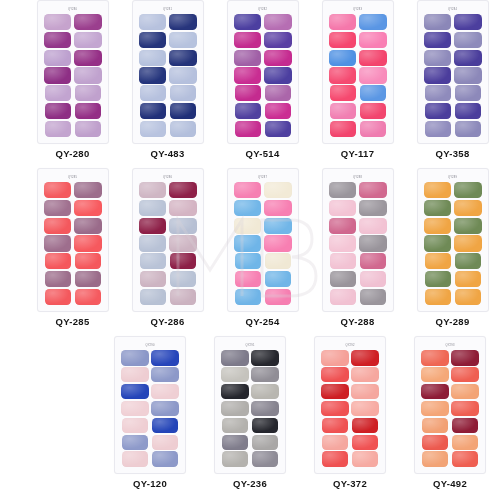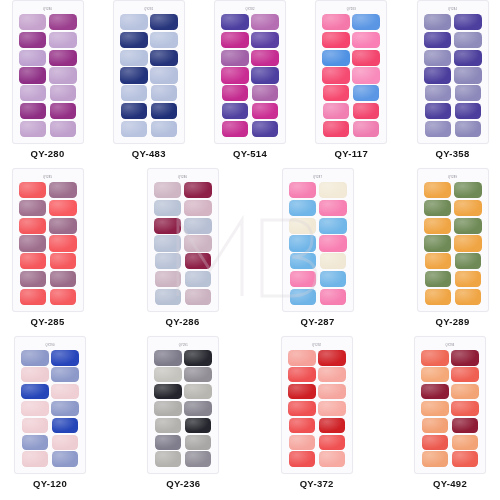--- a/index.html
+++ b/index.html
@@ -9,21 +9,21 @@
     font-family:"Liberation Sans",sans-serif;
     overflow:hidden;
     position:relative;
   }
   #grid{
     position:relative;
     width:500px;height:500px;
   }
   .row{
     display:flex;
-    justify-content:space-between;
+    justify-content:flex-end;
     align-items:flex-start;
     width:500px;
   }
   .row-1,.row-2{height:168px;}
   .row-3{height:162px;}
   .cell{
     width:95px;
     display:flex;
     flex-direction:column;
     align-items:center;
@@ -268,21 +268,43 @@
             <div class="nail" title="#6fb5e8" style="background: radial-gradient(at 30% 25%, rgba(255, 255, 255, 0.28), rgba(255, 255, 255, 0) 62%) rgb(111, 181, 232);"></div>
             <div class="nail" title="#f87fb2" style="background: radial-gradient(at 30% 25%, rgba(255, 255, 255, 0.28), rgba(255, 255, 255, 0) 62%) rgb(248, 127, 178);"></div>
             <div class="nail sm" title="#70b6e8" style="background: radial-gradient(at 30% 25%, rgba(255, 255, 255, 0.28), rgba(255, 255, 255, 0) 62%) rgb(112, 182, 232);"></div>
             <div class="nail sm" title="#f0e8d4" style="background: radial-gradient(at 30% 25%, rgba(255, 255, 255, 0.28), rgba(255, 255, 255, 0) 62%) rgb(240, 232, 212);"></div>
             <div class="nail sm" title="#f77fb2" style="background: radial-gradient(at 30% 25%, rgba(255, 255, 255, 0.28), rgba(255, 255, 255, 0) 62%) rgb(247, 127, 178);"></div>
             <div class="nail sm" title="#70b5e7" style="background: radial-gradient(at 30% 25%, rgba(255, 255, 255, 0.28), rgba(255, 255, 255, 0) 62%) rgb(112, 181, 231);"></div>
             <div class="nail sm" title="#6fb4e7" style="background: radial-gradient(at 30% 25%, rgba(255, 255, 255, 0.28), rgba(255, 255, 255, 0) 62%) rgb(111, 180, 231);"></div>
             <div class="nail sm" title="#f67eb1" style="background: radial-gradient(at 30% 25%, rgba(255, 255, 255, 0.28), rgba(255, 255, 255, 0) 62%) rgb(246, 126, 177);"></div>
           </div>
         </div>
-        <div class="caption">QY-287</div>
+        <div class="caption">QY-254</div>
+      </div>
+      <div class="cell">
+        <div class="sheet">
+          <div class="sheet-code">QY288</div>
+          <div class="nails">
+            <div class="nail" title="#9a959c" style="background: radial-gradient(at 30% 25%, rgba(255, 255, 255, 0.28), rgba(255, 255, 255, 0) 62%) rgb(154, 149, 156);"></div>
+            <div class="nail" title="#d1688f" style="background: radial-gradient(at 30% 25%, rgba(255, 255, 255, 0.28), rgba(255, 255, 255, 0) 62%) rgb(209, 104, 143);"></div>
+            <div class="nail" title="#f3c3d4" style="background: radial-gradient(at 30% 25%, rgba(255, 255, 255, 0.28), rgba(255, 255, 255, 0) 62%) rgb(243, 195, 212);"></div>
+            <div class="nail" title="#9b969d" style="background: radial-gradient(at 30% 25%, rgba(255, 255, 255, 0.28), rgba(255, 255, 255, 0) 62%) rgb(155, 150, 157);"></div>
+            <div class="nail" title="#d0678e" style="background: radial-gradient(at 30% 25%, rgba(255, 255, 255, 0.28), rgba(255, 255, 255, 0) 62%) rgb(208, 103, 142);"></div>
+            <div class="nail" title="#f2c2d3" style="background: radial-gradient(at 30% 25%, rgba(255, 255, 255, 0.28), rgba(255, 255, 255, 0) 62%) rgb(242, 194, 211);"></div>
+            <div class="nail" title="#f4c5d5" style="background: radial-gradient(at 30% 25%, rgba(255, 255, 255, 0.28), rgba(255, 255, 255, 0) 62%) rgb(244, 197, 213);"></div>
+            <div class="nail" title="#99949b" style="background: radial-gradient(at 30% 25%, rgba(255, 255, 255, 0.28), rgba(255, 255, 255, 0) 62%) rgb(153, 148, 155);"></div>
+            <div class="nail sm" title="#f2c2d3" style="background: radial-gradient(at 30% 25%, rgba(255, 255, 255, 0.28), rgba(255, 255, 255, 0) 62%) rgb(242, 194, 211);"></div>
+            <div class="nail sm" title="#d1688f" style="background: radial-gradient(at 30% 25%, rgba(255, 255, 255, 0.28), rgba(255, 255, 255, 0) 62%) rgb(209, 104, 143);"></div>
+            <div class="nail sm" title="#99949b" style="background: radial-gradient(at 30% 25%, rgba(255, 255, 255, 0.28), rgba(255, 255, 255, 0) 62%) rgb(153, 148, 155);"></div>
+            <div class="nail sm" title="#f0c0d2" style="background: radial-gradient(at 30% 25%, rgba(255, 255, 255, 0.28), rgba(255, 255, 255, 0) 62%) rgb(240, 192, 210);"></div>
+            <div class="nail sm" title="#f1c1d2" style="background: radial-gradient(at 30% 25%, rgba(255, 255, 255, 0.28), rgba(255, 255, 255, 0) 62%) rgb(241, 193, 210);"></div>
+            <div class="nail sm" title="#9a959c" style="background: radial-gradient(at 30% 25%, rgba(255, 255, 255, 0.28), rgba(255, 255, 255, 0) 62%) rgb(154, 149, 156);"></div>
+          </div>
+        </div>
+        <div class="caption">QY-288</div>
       </div>
       <div class="cell">
         <div class="sheet">
           <div class="sheet-code">QY289</div>
           <div class="nails">
             <div class="nail" title="#f0a544" style="background: radial-gradient(at 30% 25%, rgba(255, 255, 255, 0.28), rgba(255, 255, 255, 0) 62%) rgb(240, 165, 68);"></div>
             <div class="nail" title="#6f8a56" style="background: radial-gradient(at 30% 25%, rgba(255, 255, 255, 0.28), rgba(255, 255, 255, 0) 62%) rgb(111, 138, 86);"></div>
             <div class="nail" title="#6f8a56" style="background: radial-gradient(at 30% 25%, rgba(255, 255, 255, 0.28), rgba(255, 255, 255, 0) 62%) rgb(111, 138, 86);"></div>
             <div class="nail" title="#f0a544" style="background: radial-gradient(at 30% 25%, rgba(255, 255, 255, 0.28), rgba(255, 255, 255, 0) 62%) rgb(240, 165, 68);"></div>
             <div class="nail" title="#f0a544" style="background: radial-gradient(at 30% 25%, rgba(255, 255, 255, 0.28), rgba(255, 255, 255, 0) 62%) rgb(240, 165, 68);"></div>

